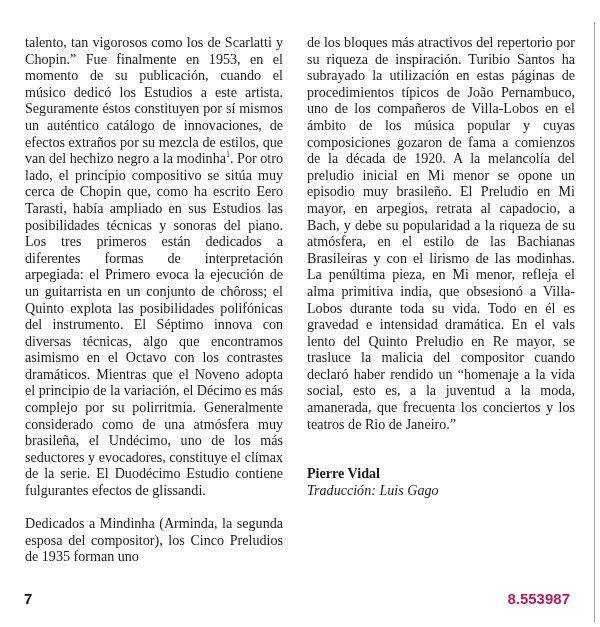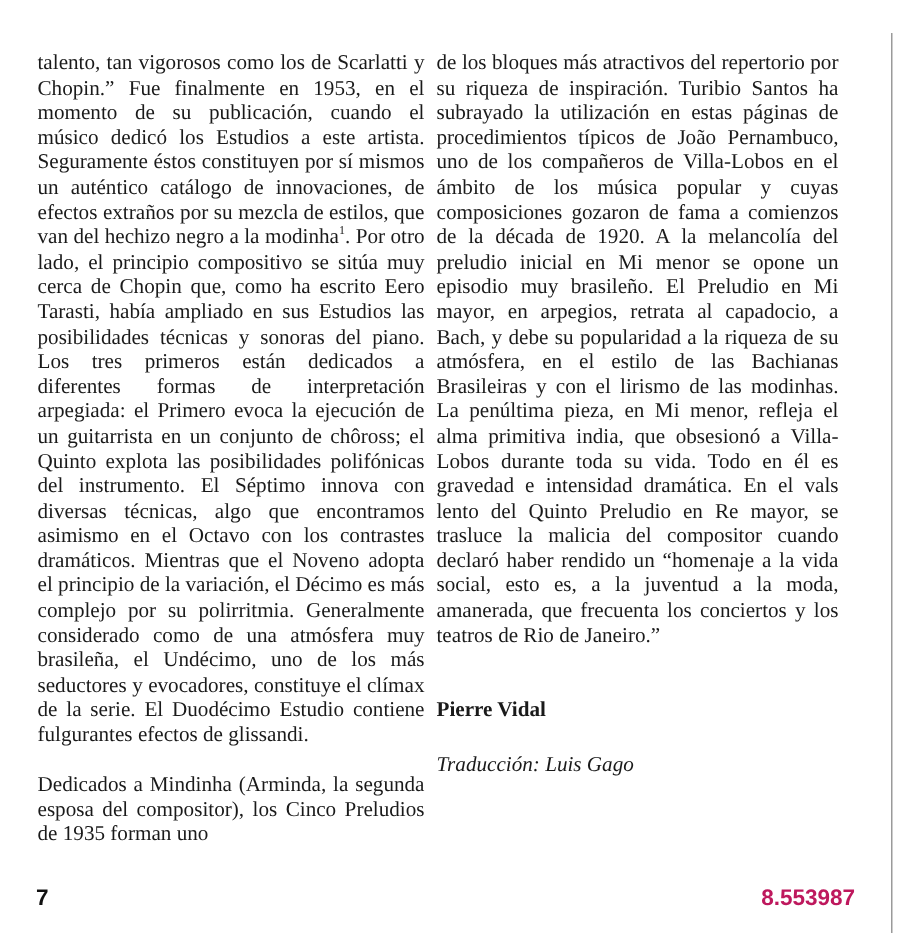--- a/index.html
+++ b/index.html
@@ -3,25 +3,25 @@
 <meta charset="utf-8">
 <style>
   html, body { margin: 0; padding: 0; background: #ffffff; }
   body { width: 600px; height: 627px; position: relative; overflow: hidden; }
   .page { position: absolute; left: 0; top: 0; width: 600px; height: 555px; background: #ffffff; }
   .edge-line { position: absolute; left: 594px; top: 22px; width: 1px; height: 600px; background: #9a9a9a; }
   .col { position: absolute; top: 34px; font-family: "Liberation Serif", serif; font-size: 14.1px; line-height: 16.6px; color: #1a1a1a; text-align: justify; }
   .col p { margin: 0; }
   .col p + p { margin-top: 16.6px; }
   .col-left { left: 25px; width: 258px; }
-  .col-right { left: 291px; width: 268px; }
+  .col-right { left: 307px; width: 268px; }
   sup { font-size: 8px; line-height: 0; vertical-align: super; }
   .sig { margin-top: 33px; }
   .sig-name { font-weight: bold; display: block; }
-  .sig-trans { font-style: italic; display: block; margin-top: 20px; }
+  .sig-trans { font-style: italic; display: block; }
   .footnote { position: absolute; left: 25px; top: 563px; width: 560px; font-family: "Liberation Serif", serif; font-size: 11.6px; color: #1a1a1a; }
   .footnote sup { font-size: 7px; margin-right: 3px; }
   .page-num { position: absolute; left: 24px; top: 590px; font-family: "Liberation Sans", sans-serif; font-weight: bold; font-size: 15px; color: #111; }
   .catalog { position: absolute; right: 30px; top: 590px; font-family: "Liberation Sans", sans-serif; font-weight: bold; font-size: 15px; color: #be185d; }
 </style>
 </head>
 <body>
 
 <div class="page">
   <div class="edge-line"></div>

